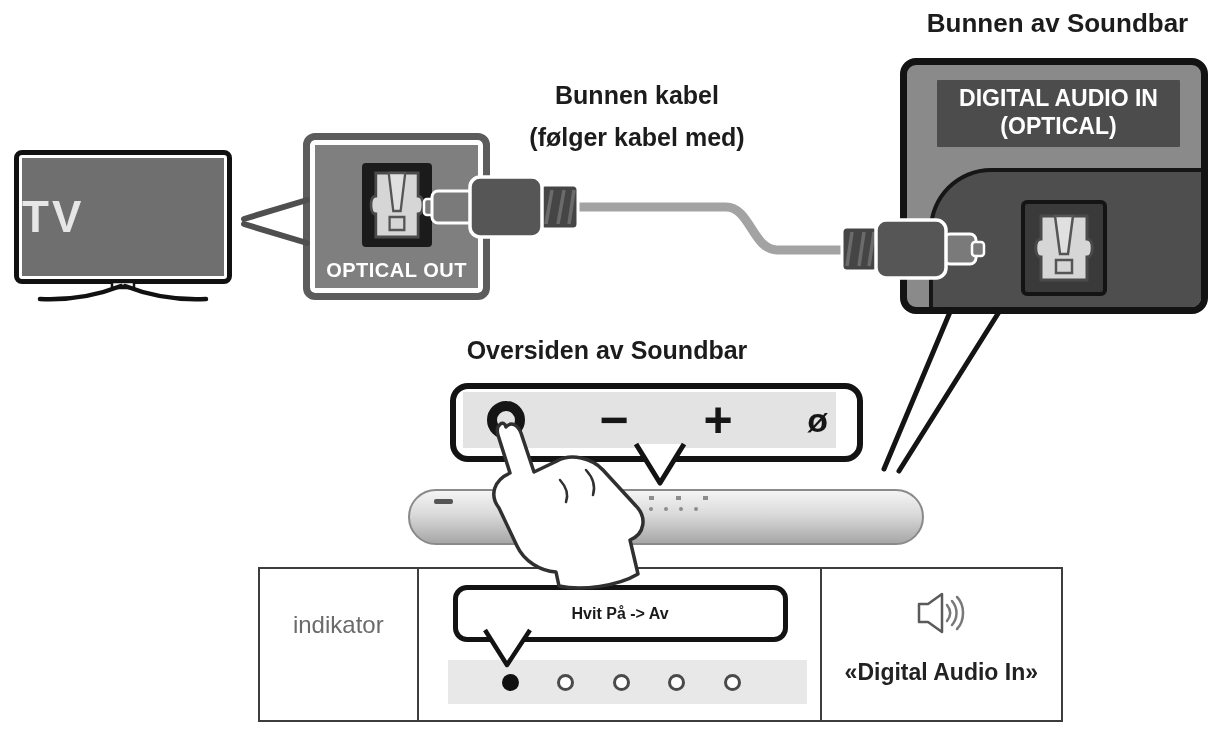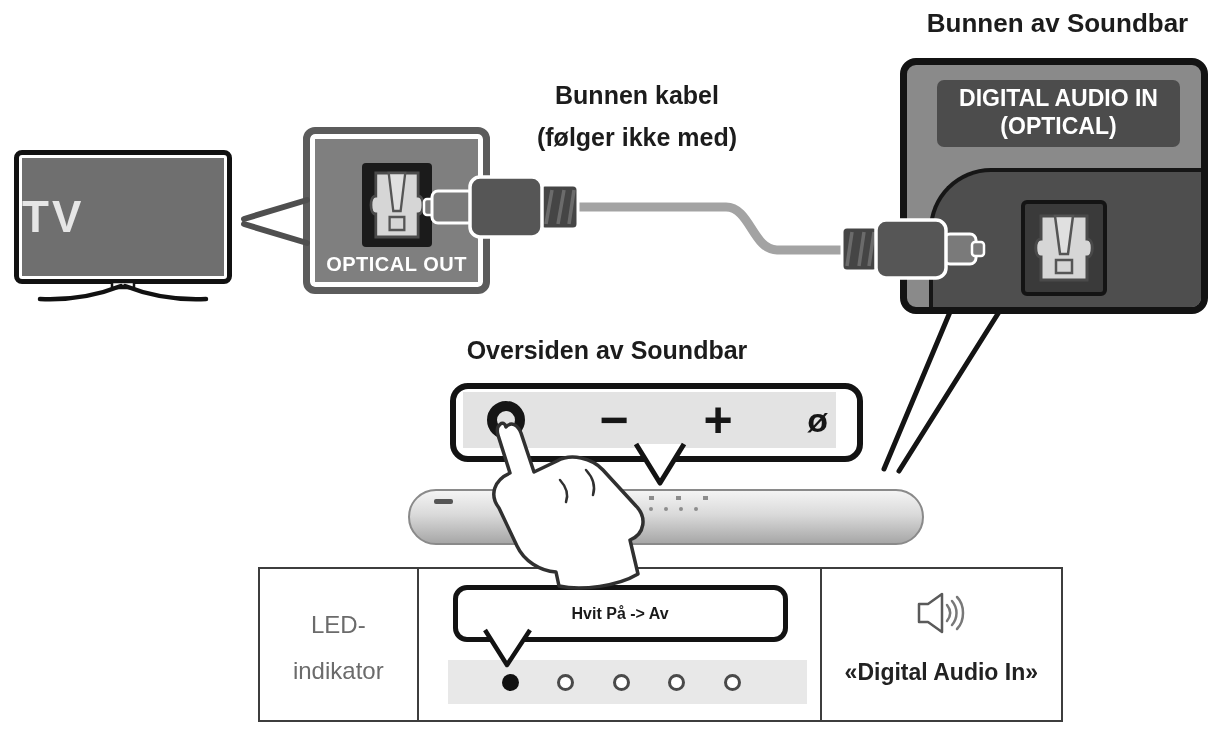--- a/index.html
+++ b/index.html
@@ -15,31 +15,31 @@
 
   
   .tv{position:absolute;left:14px;top:150px;width:208px;height:124px;
       border:5px solid #111;border-radius:8px;background:#fff;}
   .tv-screen{position:absolute;left:3px;top:3px;right:3px;bottom:3px;background:#6f6f6f;
       display:flex;align-items:center;justify-content:flex-start;}
   .tv-text{font-size:44px;font-weight:600;color:#e6e6e6;letter-spacing:3px;}
   .tv-stand{position:absolute;left:28px;top:282px;}
 
   
-  .oout-box{position:absolute;left:303px;top:127px;width:173px;height:153px;
+  .oout-box{position:absolute;left:303px;top:133px;width:173px;height:153px;
       border:7px solid #5c5c5c;border-radius:12px;background:#7f7f7f;
       box-shadow:inset 0 0 0 5px #ffffff;}
   .oout-label{position:absolute;left:0;right:0;bottom:11px;text-align:center;
       color:#fff;font-weight:bold;font-size:20px;letter-spacing:0.5px;}
 
   
   .dai-box{position:absolute;left:900px;top:58px;width:294px;height:242px;
       border:7px solid #131313;border-radius:16px;background:#8a8a8a;overflow:hidden;}
   .dai-label{position:absolute;left:30px;top:15px;width:243px;padding:5px 0 7px 0;
-      background:#4c4c4c;border-radius:7px;text-align:center;color:#fff;
+      background:#4c4c4c;border-radius:1px;text-align:center;color:#fff;
       font-weight:bold;font-size:23px;line-height:1.2;}
   .dai-label span{display:block;}
   .dai-corner{position:absolute;left:22px;top:103px;right:-8px;bottom:-8px;
       background:#4e4e4e;border-top:4px solid #161616;border-left:4px solid #161616;
       border-top-left-radius:62px;}
 
   
   .panel{position:absolute;left:450px;top:383px;width:401px;height:67px;
       border:6px solid #131313;border-radius:18px;background:#fff;}
   .panel-inner{position:absolute;left:7px;top:3px;width:373px;height:56px;background:#e3e3e3;
@@ -80,21 +80,21 @@
   .overlay{position:absolute;left:0;top:0;z-index:30;pointer-events:none;}
 </style>
 </head>
 <body>
 
 <div class="stage">
 
   <div class="title t-bunnen">Bunnen av Soundbar</div>
   <div class="title t-kabel">
     <span>Bunnen kabel</span>
-    <span>(følger ikke med)</span>
+    <span>(følger kabel med)</span>
   </div>
   <div class="title t-oversiden">Oversiden av Soundbar</div>
 
   <div class="tv">
     <div class="tv-screen">
       <span class="tv-text">TV</span>
     </div>
   </div>
   <svg class="tv-stand" width="190" height="26" viewBox="0 0 190 26">
     <rect x="84" y="0" width="22" height="6" fill="#fff" stroke="#111" stroke-width="2.5"></rect>
@@ -122,21 +122,20 @@
       <span class="btn-glyph small">ø</span>
     </div>
   </div>
 
   <div class="soundbar">
     <span class="sb-logo"></span>
   </div>
 
   <div class="ledtable">
     <div class="cell c1">
-      <span>LED-</span>
       <span>indikator</span>
     </div>
     <div class="cell c2">
       <div class="bubble">Hvit På -&gt; Av</div>
       <div class="led-strip">
           <span class="led on"></span>
           <span class="led off"></span>
           <span class="led off"></span>
           <span class="led off"></span>
           <span class="led off"></span>

